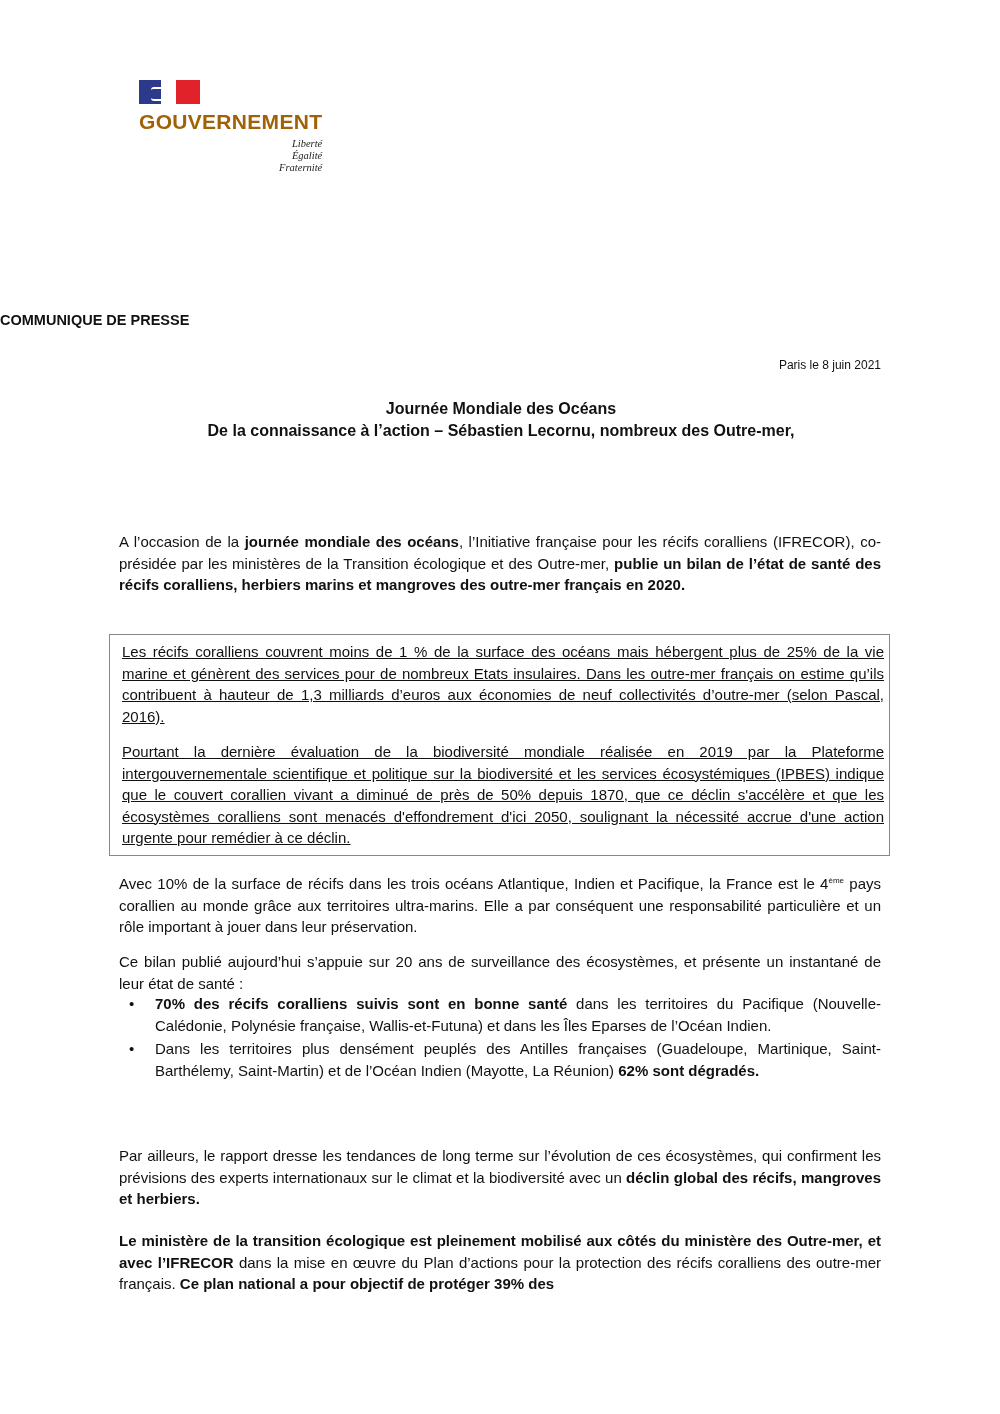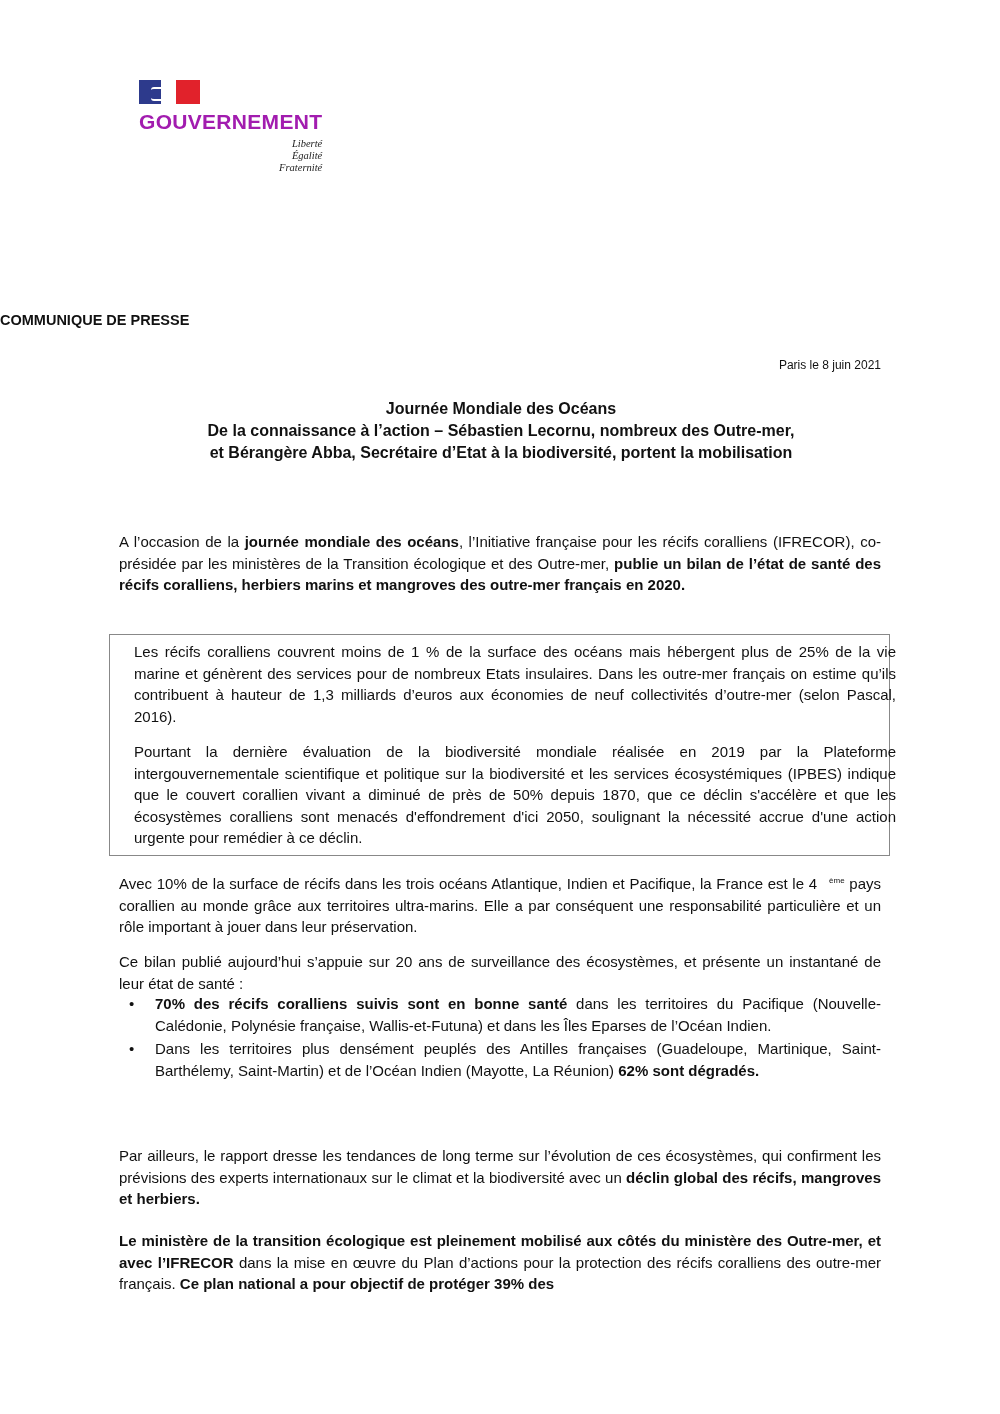--- a/index.html
+++ b/index.html
@@ -4,33 +4,33 @@
 <style>
   html, body { margin: 0; padding: 0; background: #ffffff; }
   body { width: 1000px; height: 1414px; position: relative; overflow: hidden;
          font-family: "Liberation Sans", sans-serif; color: #111; }
   .logo { position: absolute; left: 139px; top: 80px; }
   .flag { display: flex; width: 61px; height: 24px; }
   .flag .blue { width: 22px; height: 24px; background: #2d3a8c; position: relative; }
   .flag .white { width: 15px; height: 24px; background: #fff; }
   .flag .red { width: 24px; height: 24px; background: #e1222b; }
   .marianne { position:absolute; left:12px; top:7px; width:14px; height:10px; border-top:2px solid #fff; border-bottom:2px solid #fff; border-radius:3px; }
-  .gouv { font-weight: bold; font-size: 21px; letter-spacing: 0.3px; margin-top: 6px; color: #a21caf; }
+  .gouv { font-weight: bold; font-size: 21px; letter-spacing: 0.3px; margin-top: 6px; color: #a16207; }
   .devise { font-family: "Liberation Serif", serif; font-style: italic; font-size: 10.5px; line-height: 12px; margin-top: 4px; color: #222; text-align: right; }
   .press-title { position: absolute; top: 312px; left: 0; width: 1000px; text-align: left; font-weight: bold; font-size: 14.5px; }
   .date { position: absolute; top: 358px; right: 119px; font-size: 12px; margin-left: 16px; }
   .headline { position: absolute; top: 398px; left: 120px; width: 762px; text-align: center; font-weight: bold; font-size: 16px; line-height: 22px; }
   .para { position: absolute; left: 119px; width: 762px; font-size: 15px; line-height: 21.5px; text-align: justify; }
   .para b { font-weight: bold; }
   .box { position: absolute; left: 109px; top: 634px; width: 781px; height: 222px; border: 1px solid #888; box-sizing: border-box; }
-  .box .para { left: 24px; width: 762px; }
+  .box .para { left: 12px; width: 762px; text-decoration: underline; }
   ul.bullets { position: absolute; left: 119px; top: 993px; width: 762px; margin: 0; padding: 0; list-style: none; font-size: 15px; line-height: 21.5px; }
   ul.bullets li { position: relative; padding-left: 36px; text-align: justify; margin-bottom: 2px; }
   ul.bullets li .dot { position: absolute; left: 10px; top: 0; }
-  sup { font-size: 8px; padding-left: 12px; }
+  sup { font-size: 8px; }
 </style>
 </head>
 <body>
 
 <div class="logo">
   <div class="flag">
     <div class="blue">
         <div class="marianne"></div>
       </div>
       <div class="white"></div>
@@ -43,21 +43,20 @@
     <div>Fraternité</div>
   </div>
 </div>
 
 <div class="press-title">COMMUNIQUE DE PRESSE</div>
 <div class="date">Paris le 8 juin 2021</div>
 
 <div class="headline">
   <div>Journée Mondiale des Océans</div>
   <div>De la connaissance à l’action – Sébastien Lecornu, nombreux des Outre-mer,</div>
-  <div>et Bérangère Abba, Secrétaire d’Etat à la biodiversité, portent la mobilisation</div>
 </div>
 
 <div class="para" style="top:531px">
   <span>A l’occasion de la </span><b>journée mondiale des océans</b><span>, l’Initiative française pour les récifs coralliens (IFRECOR), co-présidée par les ministères de la Transition écologique et des Outre-mer, </span><b>publie un bilan de l’état de santé des récifs coralliens, herbiers marins et mangroves des outre-mer français en 2020.</b>
 </div>
 
 <div class="box">
   <div class="para" style="top:6px">Les récifs coralliens couvrent moins de 1 % de la surface des océans mais hébergent plus de 25% de la vie marine et génèrent des services pour de nombreux Etats insulaires. Dans les outre-mer français on estime qu’ils contribuent à hauteur de 1,3 milliards d’euros aux économies de neuf collectivités d’outre-mer (selon Pascal, 2016).</div>
   <div class="para" style="top:106px">Pourtant la dernière évaluation de la biodiversité mondiale réalisée en 2019 par la Plateforme intergouvernementale scientifique et politique sur la biodiversité et les services écosystémiques (IPBES) indique que le couvert corallien vivant a diminué de près de 50% depuis 1870, que ce déclin s'accélère et que les écosystèmes coralliens sont menacés d'effondrement d'ici 2050, soulignant la nécessité accrue d'une action urgente pour remédier à ce déclin.</div>
 </div>

